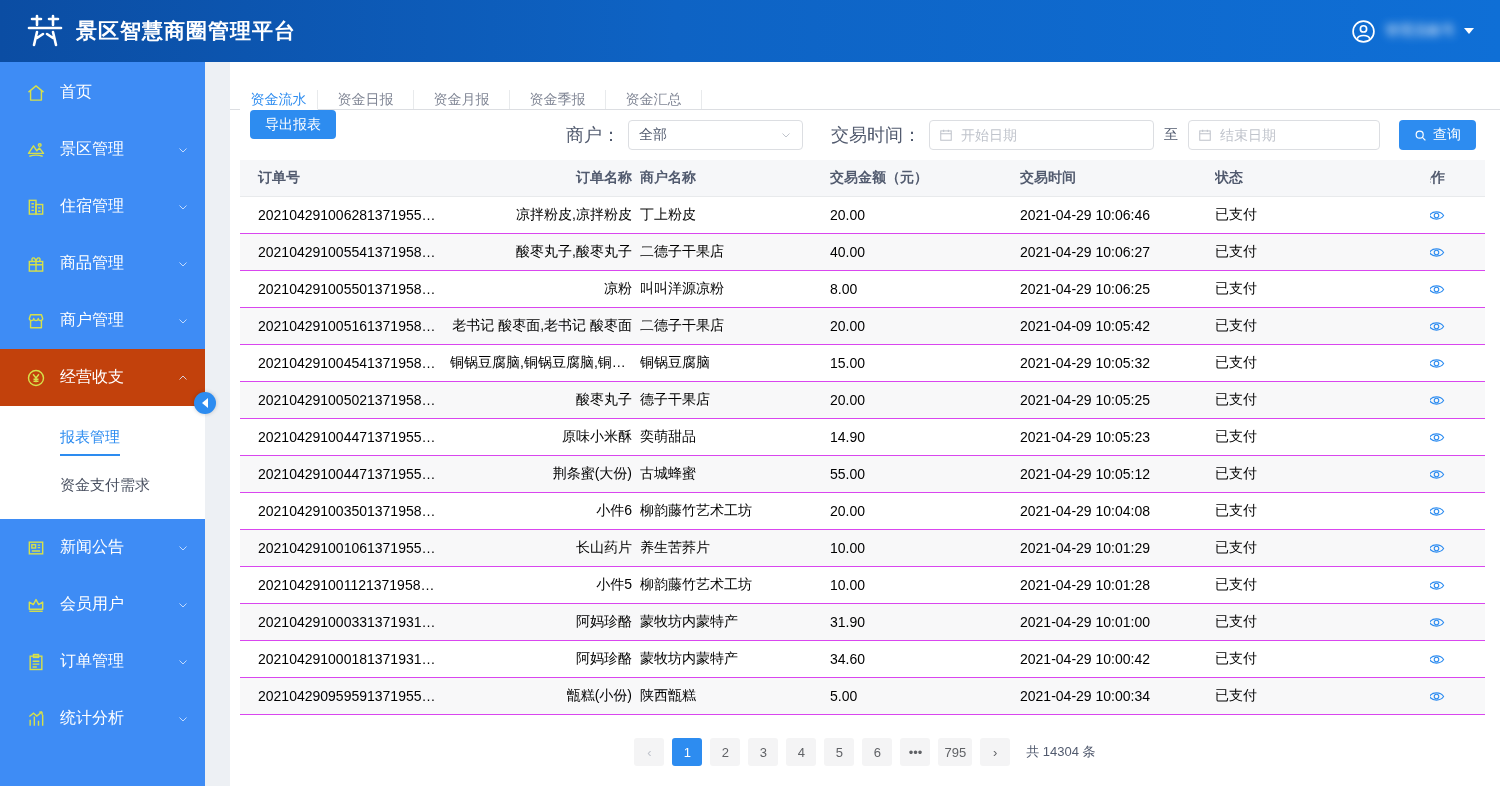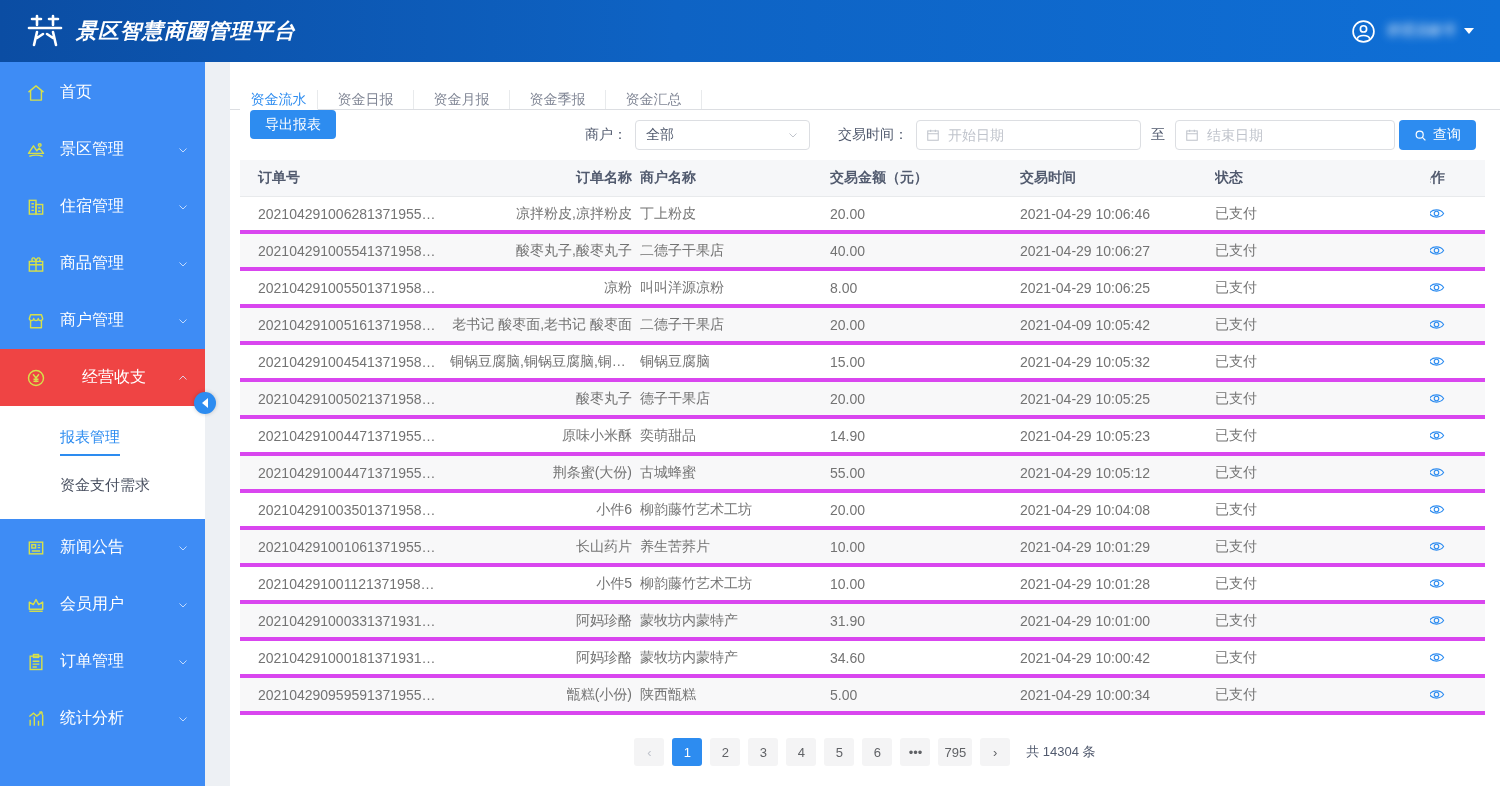--- a/index.html
+++ b/index.html
@@ -1,33 +1,33 @@
 <!DOCTYPE html>
 <html><head>
 <meta charset="utf-8">
 <style>
   * { margin:0; padding:0; box-sizing:border-box; }
   html,body { width:1500px; height:786px; font-family:"Liberation Sans","DejaVu Sans",sans-serif; background:#edf0f4; overflow:hidden; }
 
   
   .topbar { height:62px; display:flex; align-items:center; padding:0 26px;
-    background:linear-gradient(90deg,#0b4da3 0%,#0e63c4 45%,#0f6fd6 100%);font-style:italic; }
+    background:linear-gradient(90deg,#0b4da3 0%,#0e63c4 45%,#0f6fd6 100%); }
   .logo { width:38px; height:34px; margin-right:12px; flex:0 0 auto; }
   .app-title { color:#fff; font-size:21px; font-weight:700; letter-spacing:1px; }
   .user { margin-left:auto; display:flex; align-items:center; gap:9px; color:#fff; }
   .user-name { font-size:14px; filter:blur(4px); opacity:.95; }
   .caret { width:0; height:0; border-left:5px solid transparent; border-right:5px solid transparent; border-top:6px solid #fff; }
 
   
   .layout { display:flex; height:724px; }
   aside { width:205px; background:#3e8cf5; position:relative; flex:0 0 auto; padding-top:2px; }
   .nav-item { height:57px; display:flex; align-items:center; padding:0 16px 0 26px; color:#fff; font-size:16px; cursor:pointer; }
   .nav-item .nav-icon { width:20px; height:20px; margin-right:14px; flex:0 0 auto; }
   .nav-item .nav-label { flex:1; }
-  .nav-item.active { background:#ef4444;gap:22px; }
+  .nav-item.active { background:#c2410c; }
   .chev { width:12px; height:12px; opacity:.85; }
   .chev.up { transform:rotate(180deg); }
   .submenu { background:#fff; padding:12px 0 14px 0; }
   .sub-item { padding:10px 0 10px 60px; font-size:15px; color:#495060; cursor:pointer; }
   .sub-item.active { color:#2d8cf0; }
   .sub-item.active span { display:inline-block; padding-bottom:7px; border-bottom:2px solid #2d8cf0; }
   .collapse-handle { position:absolute; right:-11px; top:330px; width:22px; height:22px; border-radius:50%;
     background:#2d8cf0; display:flex; align-items:center; justify-content:center; z-index:5; cursor:pointer;
     box-shadow:0 0 4px rgba(0,0,0,.2); }
   .collapse-handle:before { content:""; width:0; height:0; border-top:5px solid transparent; border-bottom:5px solid transparent; border-right:6px solid #fff; margin-right:1px; }
@@ -41,35 +41,35 @@
     font-size:14px; color:#808695; border-right:1px solid #e8eaec; cursor:pointer; background:#fff;margin-top:28px; }
   .tab:first-child { min-width:78px; }
   .tab.active { color:#2d8cf0; margin-bottom:-1px; border-bottom:1px solid #fff; }
 
   
   .toolbar { height:50px; display:flex; padding:0 24px 0 20px; flex:0 0 auto; }
   .btn-blue { background:#2d8cf0; color:#fff; border:none; border-radius:4px; font-size:14px;
     height:29px; padding:0 15px; display:flex; align-items:center; gap:6px; cursor:pointer;
     font-family:inherit; }
   .filters { margin-left:auto; display:flex; align-items:center; }
-  .flabel { font-size:14px; color:#515a6e; margin-right:8px; }
+  .flabel { font-size:18px; color:#515a6e; margin-right:8px; }
   .select { width:175px; height:30px; border:1px solid #dcdee2; border-radius:4px; display:flex;
     align-items:center; padding:0 10px; font-size:14px; color:#515a6e; cursor:pointer; margin-right:28px; background:#fff; }
   .select span { flex:1; }
   .date-box { width:225px; height:30px; border:1px solid #dcdee2; border-radius:4px; display:flex;
     align-items:center; padding:0 9px; background:#fff; }
   .date-box svg { flex:0 0 auto; margin-right:8px; }
   .date-box input { border:none; outline:none; width:100%; font-size:14px; color:#515a6e; font-family:inherit; background:transparent; }
   .date-box input::placeholder { color:#c0c4cc; }
   .range-sep { padding:0 10px; font-size:14px; color:#515a6e; }
-  .search-btn { margin-left:4px; height:30px; }
+  .search-btn { margin-left:19px; height:30px; }
 
   
   .table { margin:0 15px 0 10px; flex:0 0 auto; }
-  .trow { display:flex; align-items:center; height:37px; border-bottom:4px solid #d946ef; font-size:14px; color:#737373; }
+  .trow { display:flex; align-items:center; height:37px; border-bottom:1px solid #d946ef; font-size:14px; color:#000000; }
   .thead { background:#f6f7f9; font-weight:700; color:#515a6e; border-bottom:1px solid #e8eaec; height:37px; }
   .tbody .trow:nth-child(even) { background:#f8f8f9; }
   .td { padding-right:8px; white-space:nowrap; overflow:hidden; text-overflow:ellipsis; }
   .c1 { width:210px; padding-left:18px; }
   .c2 { width:190px;text-align:right; }
   .c3 { width:190px; }
   .c4 { width:190px; }
   .c5 { width:195px; }
   .c6 { width:215px; }
   .c7 { flex:1; display:flex; justify-content:flex-end; padding-right:40px; }
@@ -268,21 +268,21 @@
         <div class="date-box">
           <svg width="14" height="14" viewBox="0 0 24 24">
               <g stroke="#c0c4cc" stroke-width="1.8" fill="none">
                 <rect x="3" y="5" width="18" height="16"></rect>
                 <path d="M3 10 H21 M8 3 V7 M16 3 V7"></path>
               </g>
             </svg>
           <input readonly="" placeholder="开始日期" style="">
         </div>
         <span class="range-sep">至</span>
-        <div class="date-box" style="width:220px">
+        <div class="date-box" style="width:192px">
           <svg width="14" height="14" viewBox="0 0 24 24">
               <g stroke="#c0c4cc" stroke-width="1.8" fill="none">
                 <rect x="3" y="5" width="18" height="16"></rect>
                 <path d="M3 10 H21 M8 3 V7 M16 3 V7"></path>
               </g>
             </svg>
           <input readonly="" placeholder="结束日期" style="">
         </div>
         <button class="btn-blue search-btn">
           <svg width="13" height="13" viewBox="0 0 24 24">

